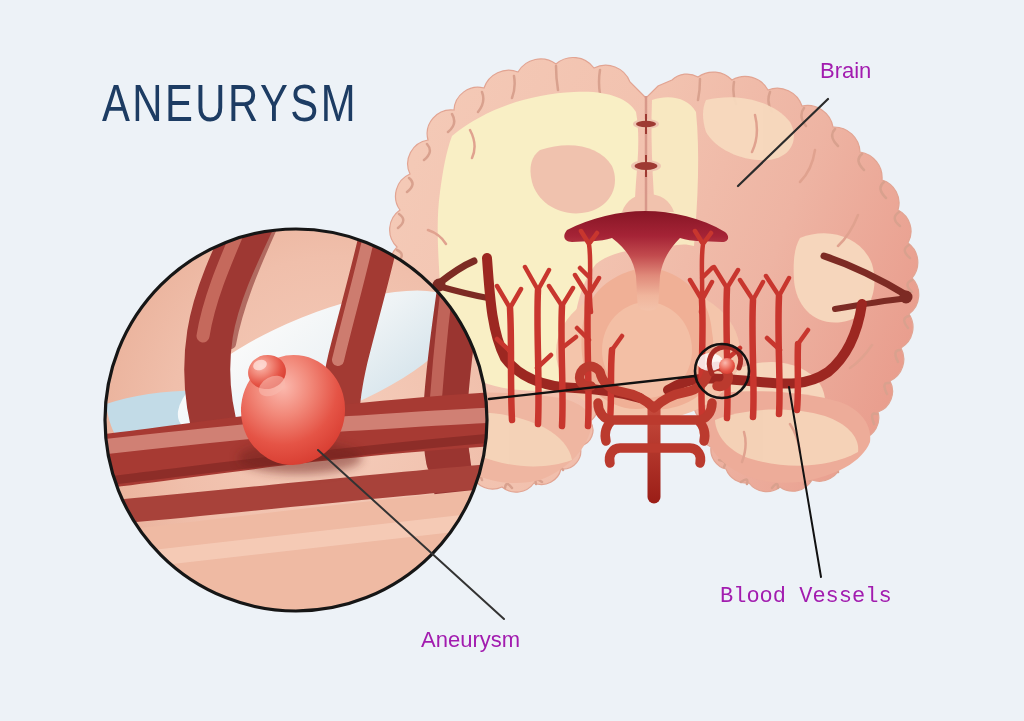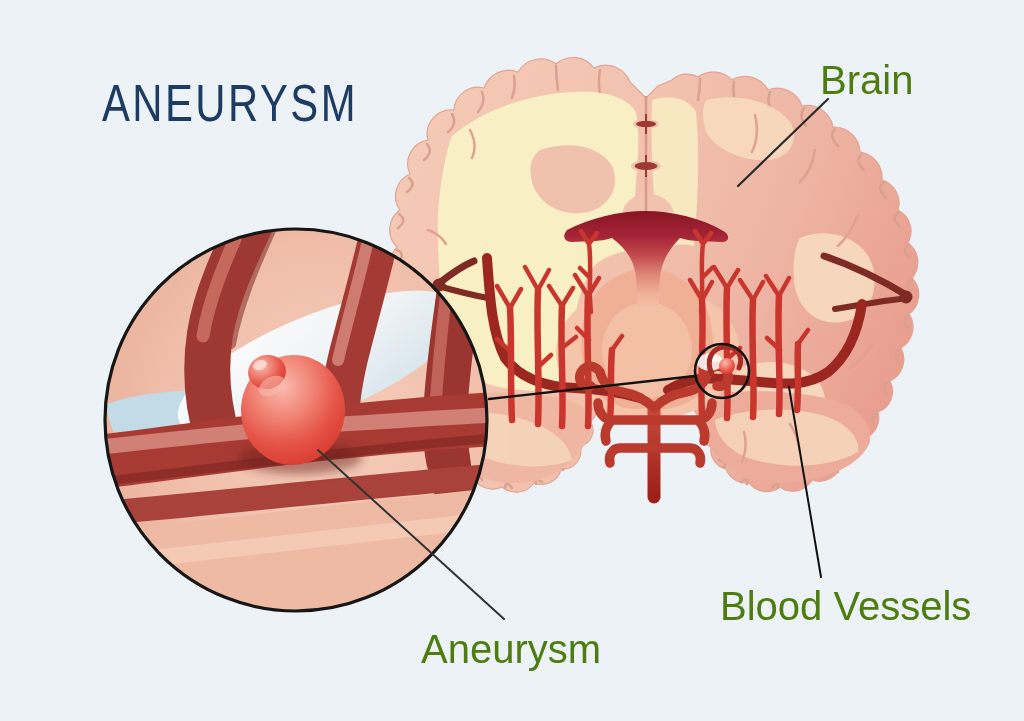--- a/index.html
+++ b/index.html
@@ -8,25 +8,25 @@
     background:#edf2f7;font-family:"Liberation Sans",sans-serif;
   }
   .stage svg{position:absolute;left:0;top:0;}
   .title{
     position:absolute;left:102px;top:74px;
     font-size:51px;font-weight:400;letter-spacing:3px;color:#1d3c63;
     transform:scaleX(.82);transform-origin:left top;white-space:nowrap;
     font-family:"Liberation Sans",sans-serif;
   }
   .lbl{
-    position:absolute;font-size:40px;color:#4d7c0f;white-space:nowrap;
+    position:absolute;font-size:22px;color:#a21caf;white-space:nowrap;
     font-family:"Liberation Sans",sans-serif;line-height:1;
   }
   .lbl-brain{left:820px;top:60px;}
-  .lbl-vessels{left:720px;top:586px;}
+  .lbl-vessels{left:720px;top:586px;font-family:Liberation Mono, monospace;}
   .lbl-aneurysm{left:421px;top:629px;}
 </style>
 </head>
 <body>
 
 <div class="stage">
 
 <svg width="1024" height="721" viewBox="0 0 1024 721">
   <defs>
     <linearGradient id="gradCortex" gradientUnits="userSpaceOnUse" x1="420" y1="140" x2="915" y2="330">

